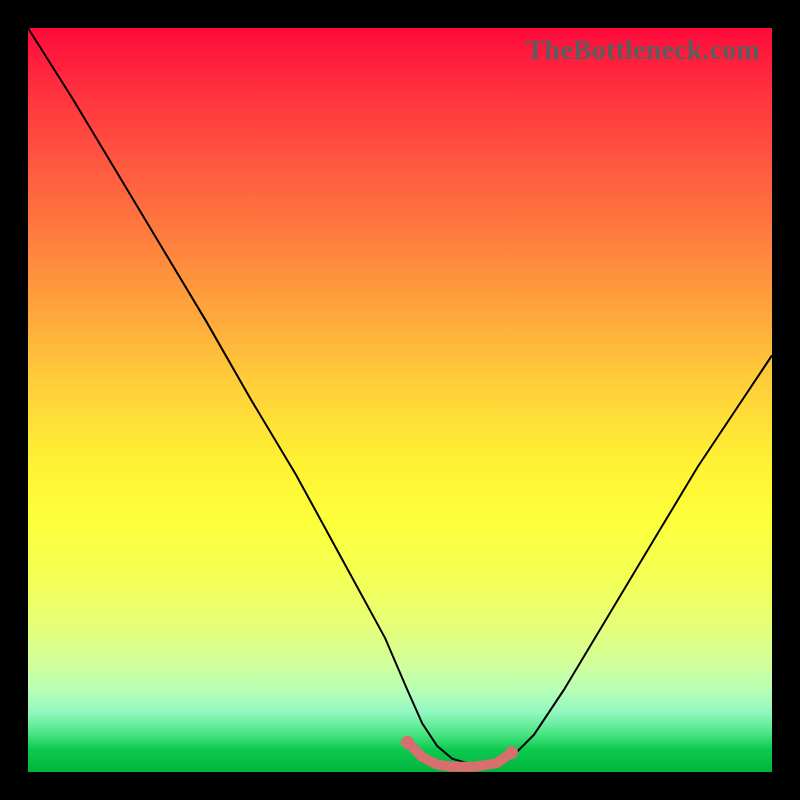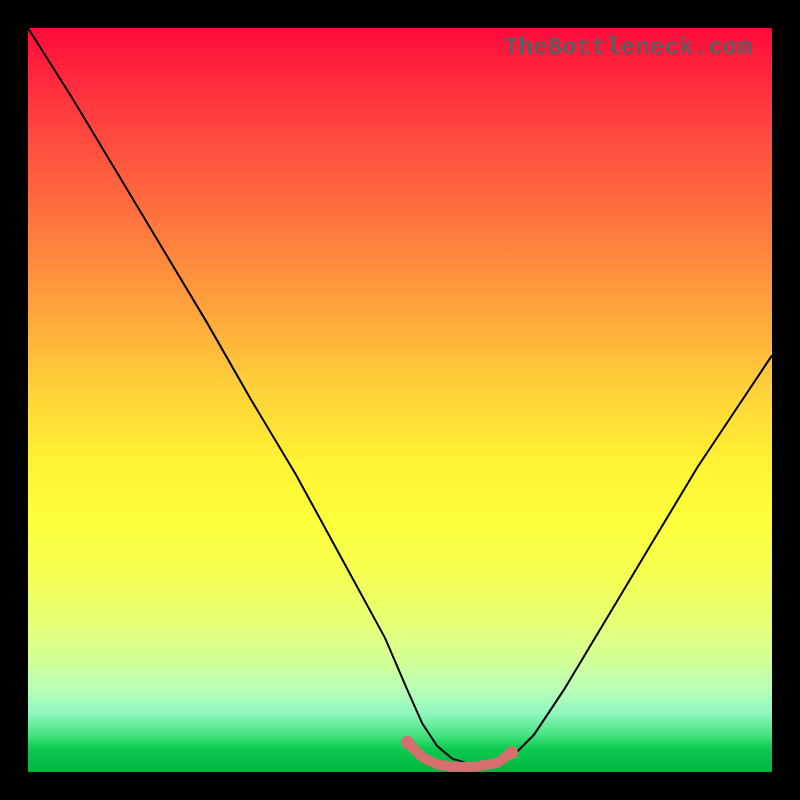--- a/index.html
+++ b/index.html
@@ -25,23 +25,23 @@
       #d3ff97 85%,
       #b8ffb6 89%,
       #91f7c1 92%,
       #46e37f 95%,
       #0cc94e 97%,
       #00b63f 100%);
   }
   .watermark {
     position: absolute;
     top: 6px;
-    right: 20px;
-    font-family: Liberation Mono, monospace;
-    font-size: 24px;
+    right: 12px;
+    font-family: Liberation Serif, serif;
+    font-size: 28px;
     font-weight: 600;
     color: #5d5d5d;
     letter-spacing: 0.2px;
   }
   svg.curve-layer {
     position: absolute;
     left: 0; top: 0;
     width: 100%; height: 100%;
     overflow: visible;
   }

